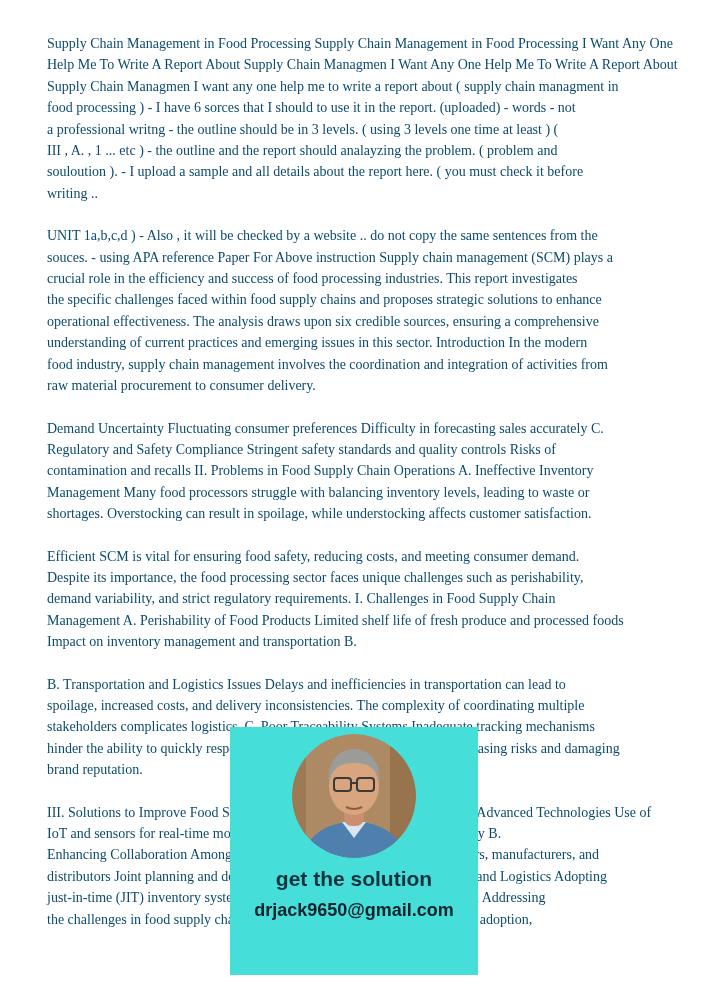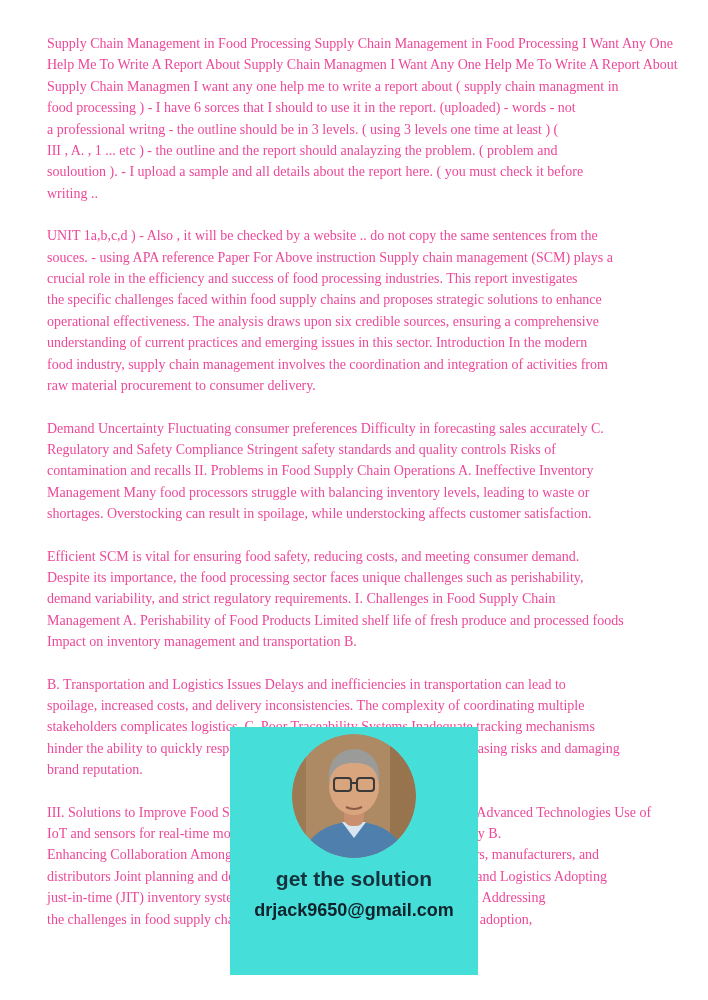--- a/index.html
+++ b/index.html
@@ -15,21 +15,21 @@
     overflow: hidden;
     font-family: "Liberation Serif", serif;
   }
   .doc {
     position: absolute;
     left: 47px;
     top: 33px;
     width: 655px;
     font-size: 14px;
     line-height: 21.4px;
-    color: #ec4899;
+    color: #0c4a6e;
   }
   .doc p {
     margin: 0 0 21px 0;
     white-space: pre;
   }
   .contact-card {
     position: absolute;
     left: 230px;
     top: 727px;
     width: 248px;

